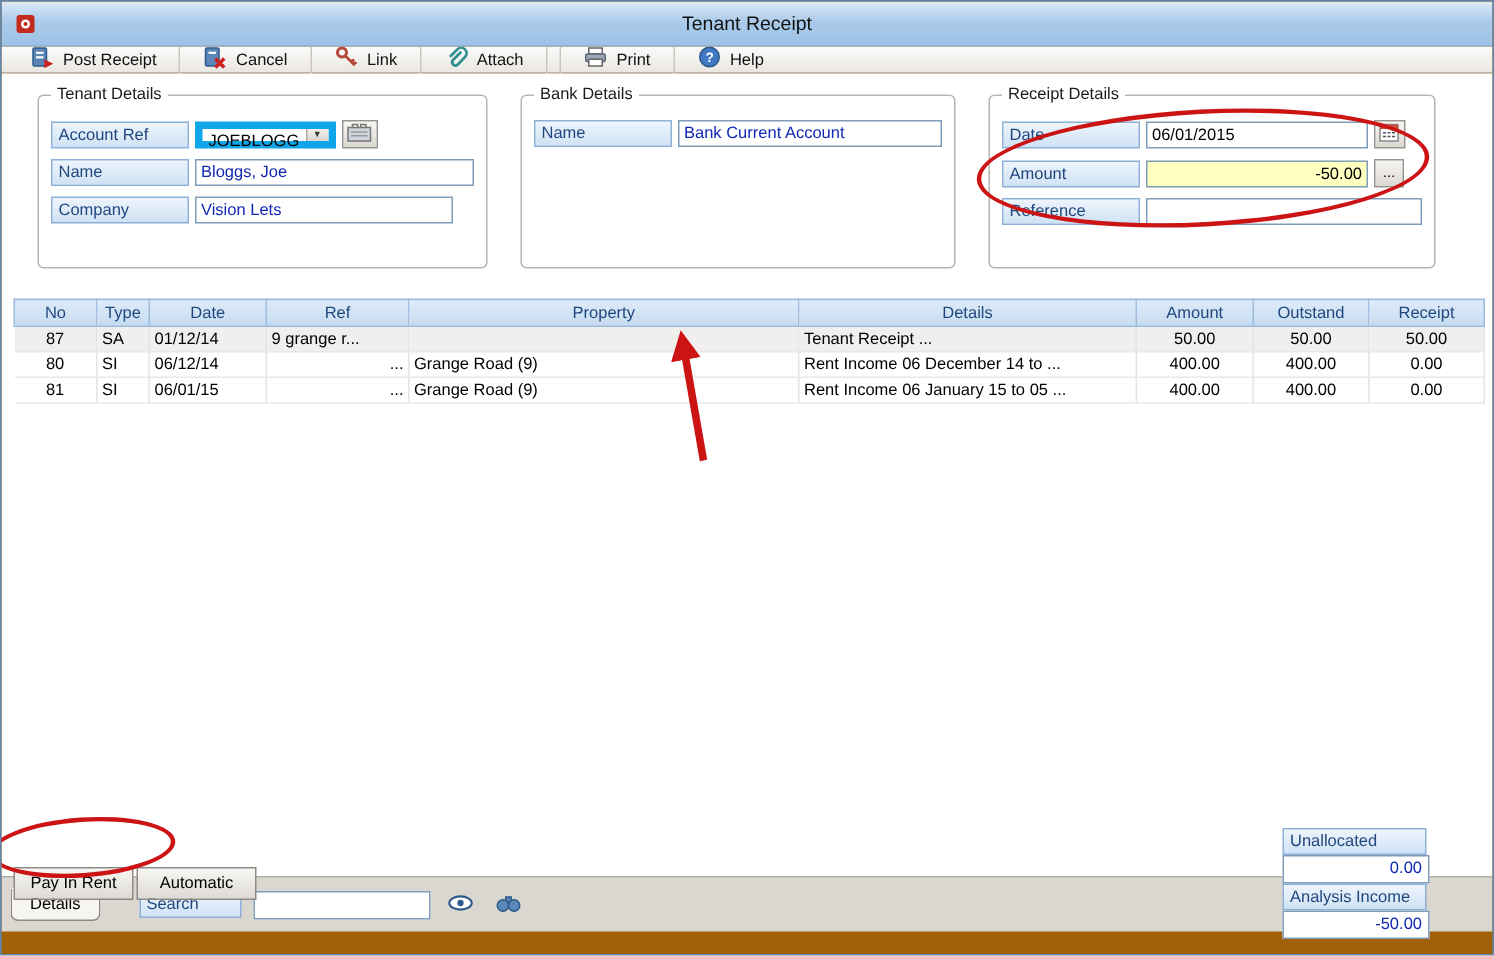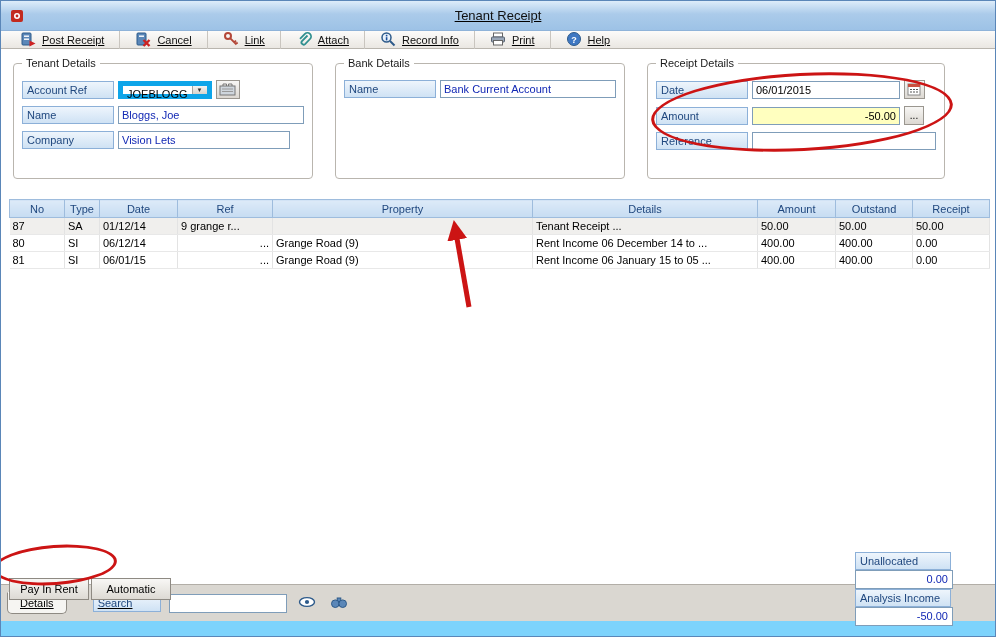--- a/index.html
+++ b/index.html
@@ -2,29 +2,29 @@
 <html style="--accent: #1f477e; --annotation: #cc1414; --amount-bg: #ffffbf;"><head>
 <meta charset="utf-8">
 <style>
   :root{
     --accent:#1f477e;
     --annotation:#cc1414;
     --amount-bg:#ffffbf;
   }
   *{box-sizing:border-box;margin:0;padding:0;}
   body{font-family:"Liberation Sans",sans-serif;background:#fff;}
-  .window{position:relative;width:996px;height:637px;border:1px solid #5a86b8;background:#7dd3fc;overflow:hidden;text-decoration:underline;}
+  .window{position:relative;width:996px;height:637px;border:1px solid #5a86b8;background:#a16207;overflow:hidden;}
   .titlebar{height:30px;background:linear-gradient(#ddecfa,#abcbea 45%,#9dc2e6);display:flex;align-items:center;justify-content:center;position:relative;border-bottom:1px solid #8fb3d9;}
   .titlebar .title{font-size:13px;color:#111;}
   .app-icon{position:absolute;left:8px;top:7px;width:16px;height:16px;}
   .toolbar{height:18px;background:linear-gradient(#fcfbfa,#eae7e2);border-bottom:1px solid #b9b5ae;display:flex;align-items:center;padding:0 8px;}
   .tb-btn{display:flex;align-items:center;gap:6px;background:transparent;border:1px solid transparent;padding:4px 10px;font-size:11px;font-family:inherit;cursor:pointer;color:#111;}
   .tb-sep{width:1px;height:22px;background:#c9c5bf;margin:0 4px;}
   .client{position:relative;height:535px;background:#fff;}
-  .groupboxes{position:absolute;left:12px;top:8px;display:flex;gap:22px;}
+  .groupboxes{position:absolute;left:24px;top:8px;display:flex;gap:22px;}
   fieldset.groupbox{border:1px solid #b9b5ae;border-radius:4px;padding:4px 8px 8px;}
   legend{font-size:11px;padding:0 4px;color:#1a1a1a;}
   .tenant{width:300px;height:122px;}
   .bank{width:290px;height:122px;}
   .receipt{width:298px;height:122px;}
   .field-row{display:flex;align-items:center;margin-top:7px;gap:4px;}
   .flabel{display:inline-block;flex:none;width:92px;background:linear-gradient(#eef5fc,#cfe2f4);border:1px solid #8cb0d8;color:var(--accent);font-size:11px;padding:2px 4px;height:18px;}
   .tinput{border:1px solid #7f9db9;font-size:11px;font-family:inherit;padding:1px 3px;height:18px;color:#1228b4;background:#fff;}
   .tinput.black{color:#000;}
   .amount-input{background:var(--amount-bg);text-align:right;color:#000;}
@@ -33,21 +33,21 @@
   .combo-btn{width:15px;background:linear-gradient(#f4f3f1,#d8d4cd);border-left:1px solid #a9a6a0;display:flex;align-items:center;justify-content:center;font-size:6px;color:#333;}
   .mini-btn{border:1px solid #9a968f;background:linear-gradient(#f7f6f4,#dcd8d2);height:19px;min-width:20px;display:inline-flex;align-items:center;justify-content:center;cursor:pointer;font-size:10px;font-family:inherit;padding:0 2px;color:#000;}
   .table-wrap{position:absolute;left:8px;right:8px;top:150px;}
   table{width:100%;border-collapse:collapse;table-layout:fixed;}
   th{background:linear-gradient(#ddeaf8,#c6dcf2);border:1px solid #9ebcdd;color:var(--accent);font-weight:normal;font-size:11px;height:18px;padding:0 3px;overflow:hidden;white-space:nowrap;}
   th:nth-child(1){width:55px;} th:nth-child(2){width:35px;} th:nth-child(3){width:78px;}
   th:nth-child(4){width:95px;} th:nth-child(5){width:260px;} th:nth-child(6){width:225px;}
   th:nth-child(7){width:78px;} th:nth-child(8){width:77px;} th:nth-child(9){width:77px;}
   td{font-size:11px;height:17px;padding:0 3px;border-right:1px solid #e3e3e3;border-bottom:1px solid #e8e8e8;overflow:hidden;white-space:nowrap;color:#000;background:#fff;}
   tr.selected td{background:#f0efed;}
-  td.num{text-align:left;margin-left:48px;}
+  td.num{text-align:center;margin-left:48px;}
   td.trunc{text-align:right;}
   .footer-row{position:absolute;left:8px;right:42px;top:503px;display:flex;align-items:center;}
   .push-btn{width:80px;height:22px;border:1px solid #8e8a83;background:linear-gradient(#f8f7f5,#dddad4);font-size:11px;font-family:inherit;cursor:pointer;color:#000;}
   .push-btn + .push-btn{margin-left:2px;}
   .totals{margin-left:auto;display:flex;align-items:flex-start;gap:0;flex-direction:column;}
   .total-label{width:96px;}
   .total-value{display:inline-block;width:98px;border:1px solid #7f9db9;font-size:11px;padding:2px 4px;text-align:right;color:#1228b4;height:19px;background:#fff;}
   .ellipse{position:absolute;border:3px solid var(--annotation);border-radius:50%;pointer-events:none;background:transparent;}
   .receipt-ellipse{left:650px;top:24px;width:302px;height:78px;transform:rotate(-3deg);}
   .pay-ellipse{left:-8px;top:496px;width:124px;height:40px;transform:rotate(-4deg);}
@@ -102,29 +102,20 @@
       <span>Link</span>
     </button>
     <span class="tb-sep"></span>
     <button class="tb-btn">
       <span><svg width="16" height="16" viewBox="0 0 16 16">
             <path d="M11.5 4.5 L6 10 a2.2 2.2 0 0 0 3.1 3.1 L14 8 a3.6 3.6 0 0 0 -5.1 -5.1 L4 7.8" fill="none" stroke="#2f8f8f" stroke-width="1.8"></path>
           </svg></span>
       <span>Attach</span>
     </button>
     <span class="tb-sep"></span>
-    <button class="tb-btn">
-      <span><svg width="16" height="16" viewBox="0 0 16 16">
-            <circle cx="6.5" cy="6.5" r="4.5" fill="#eaf2fb" stroke="#2d5a8a" stroke-width="1.5"></circle>
-            <path d="M10 10 L14.5 14.5" stroke="#2d5a8a" stroke-width="2"></path>
-            <rect x="5.8" y="3.8" width="1.6" height="1.6" fill="#1a4f9c"></rect>
-            <rect x="5.8" y="6.2" width="1.6" height="3.2" fill="#1a4f9c"></rect>
-          </svg></span>
-      <span>Record Info</span>
-    </button>
     <span class="tb-sep"></span>
     <button class="tb-btn">
       <span><svg width="16" height="16" viewBox="0 0 16 16">
             <rect x="3.5" y="2" width="9" height="4" fill="#fff" stroke="#666"></rect>
             <rect x="1.5" y="6" width="13" height="5" rx="1" fill="#9aa7b8" stroke="#5a6472"></rect>
             <rect x="3.5" y="9.5" width="9" height="4.5" fill="#fff" stroke="#666"></rect>
           </svg></span>
       <span>Print</span>
     </button>
     <span class="tb-sep"></span>

